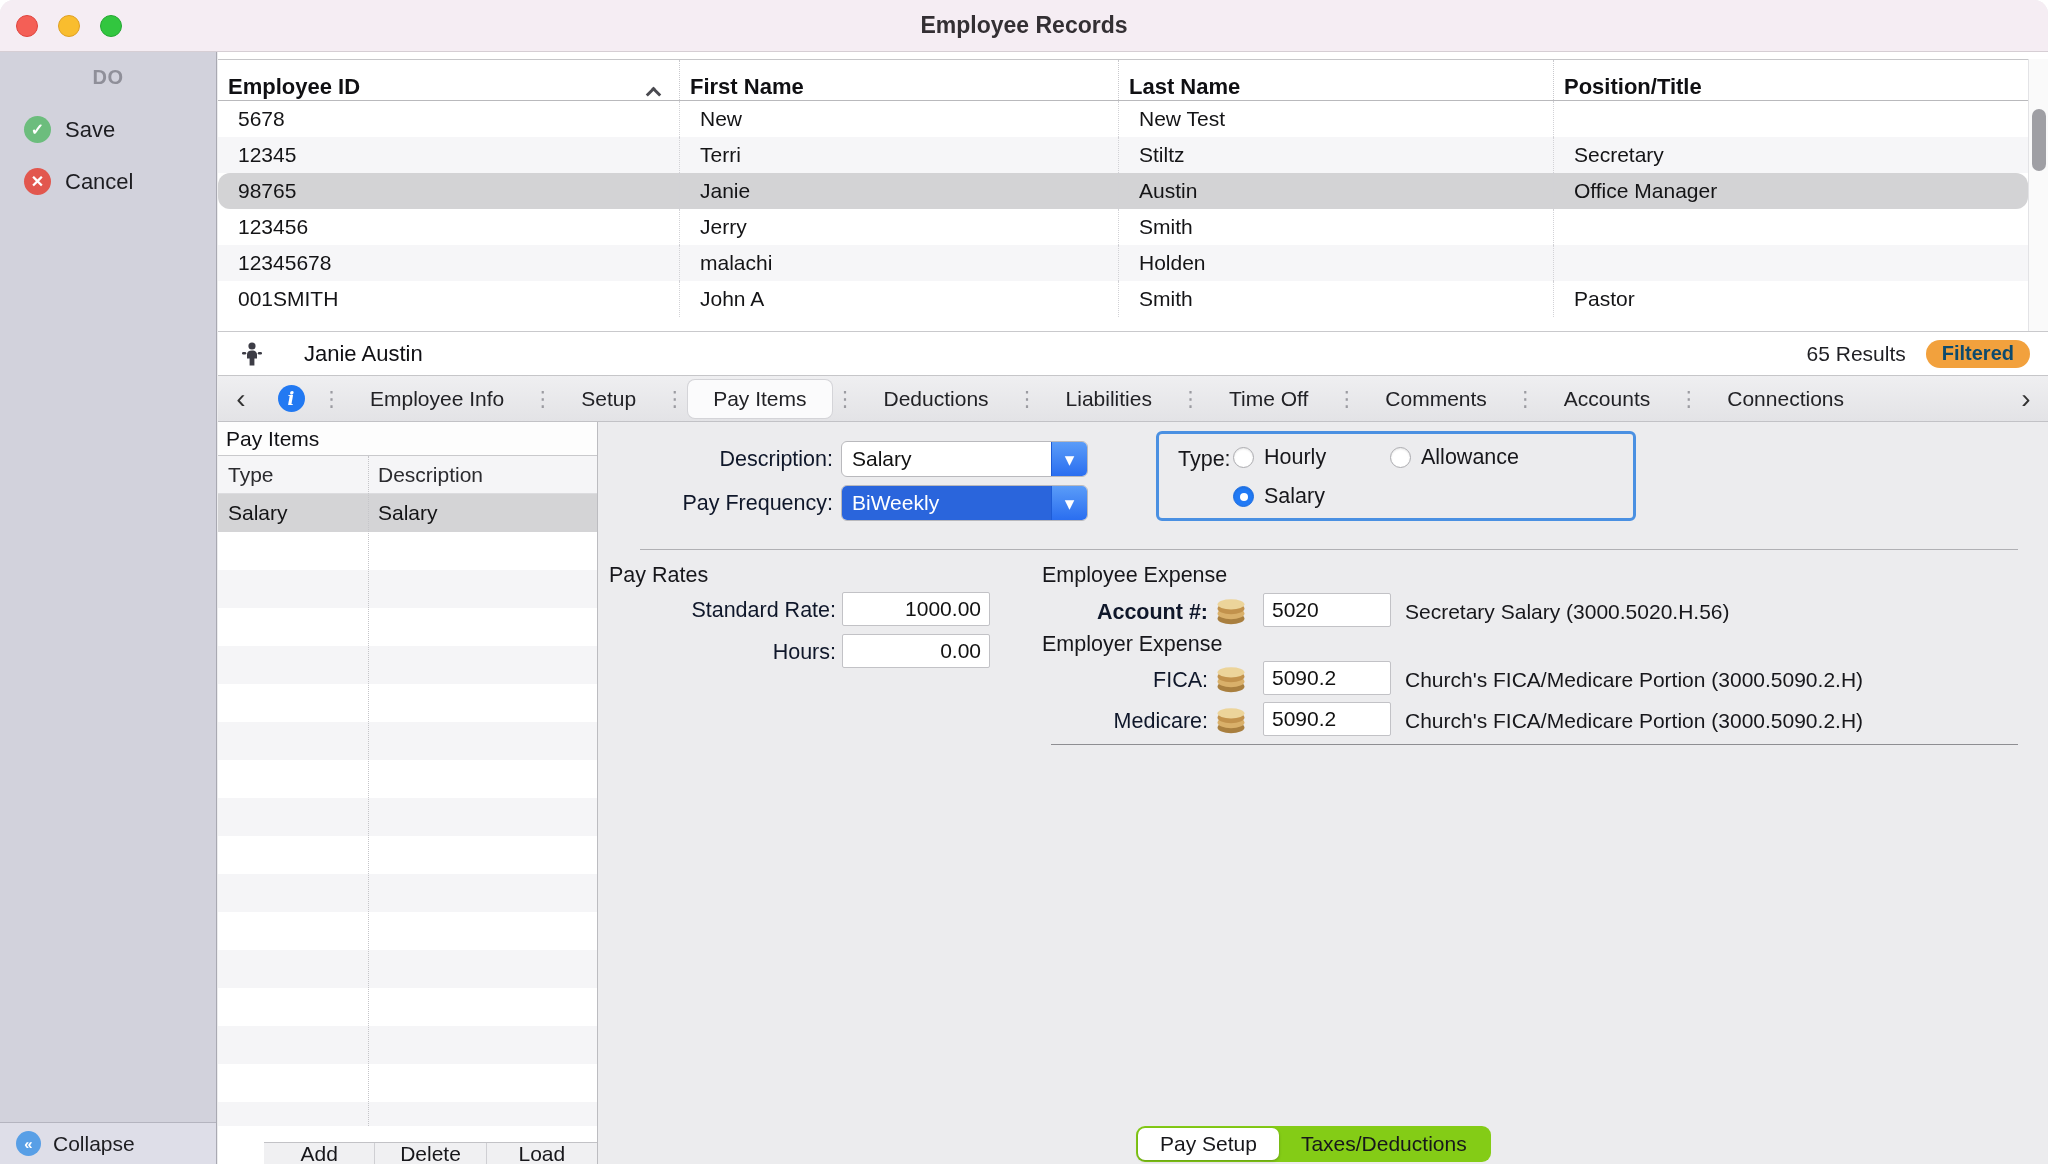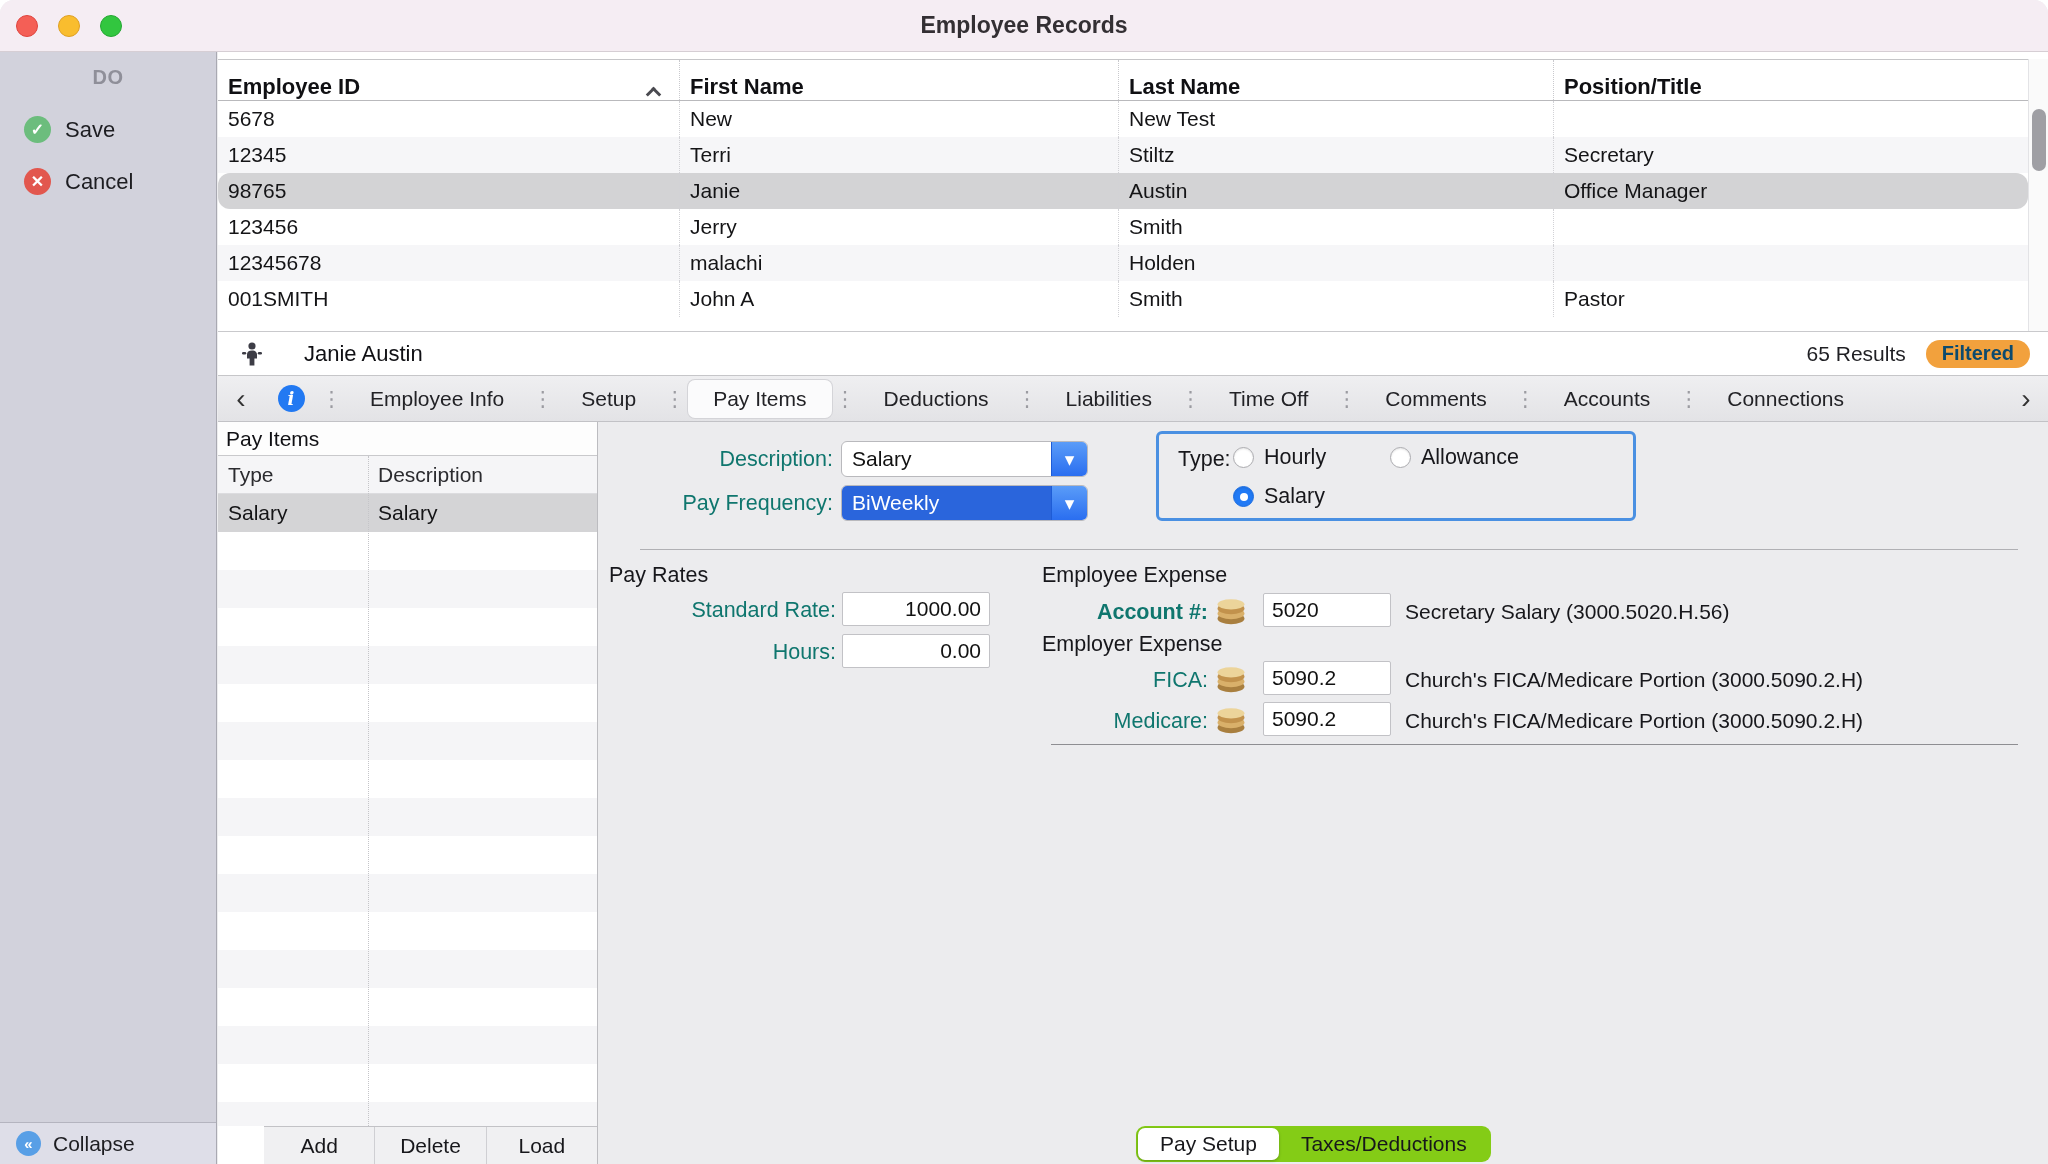--- a/index.html
+++ b/index.html
@@ -41,21 +41,21 @@
                display:grid; grid-template-columns:461px 439px 435px 475px; align-items:stretch;
                font-weight:bold; font-size:22px; color:#101013; background:#fff; }
   .et-hcell { display:flex; align-items:flex-end; padding-left:10px; }
   .et-hcell + .et-hcell { border-left:1px dotted #c9c9cd; }
   .sort-caret { width:11px; height:11px; border-left:3px solid #4a4a50; border-top:3px solid #4a4a50; transform:rotate(45deg);
                 margin-left:auto; margin-right:20px; margin-top:6px; }
   .et-rows { position:absolute; top:49px; left:0; width:1810px; }
   .et-row { display:grid; grid-template-columns:461px 439px 435px 475px; height:36px; align-items:stretch; font-size:21px; color:#141416; background:#fff; }
   .et-row.alt { background:#f6f6f8; }
   .et-row.selected { background:#d3d3d5;border-radius:12px; }
-  .et-cell { display:flex; align-items:center; padding-left:10px; overflow:hidden; white-space:nowrap; }
+  .et-cell { display:flex; align-items:center; padding-left:20px; overflow:hidden; white-space:nowrap; }
   .et-cell + .et-cell { border-left:1px dotted #d2d2d6; }
   .et-scrollbar { position:absolute; top:7px; right:0; width:20px; bottom:0; background:#fafafa; border-left:1px solid #e3e3e6; }
   .et-thumb { position:absolute; top:50px; left:3px; width:14px; height:62px; border-radius:7px; background:#9f9fa4; }
 
   
   .record-bar { position:absolute; left:0; top:280px; width:1830px; height:44px; background:#fff; border-bottom:1px solid #c6c6c9;
                 display:flex; align-items:center; padding-left:22px;gap:28px; }
   .record-name { font-size:22px; color:#101014; margin-left:12px; }
   .record-right { margin-left:auto; display:flex; align-items:center; }
   .results-text { font-size:21px; color:#1f1f23; }
@@ -78,27 +78,27 @@
   .pay-items-panel { position:absolute; left:0; top:370px; width:380px; bottom:0; background:#fff; border-right:1px solid #bcbcc0; }
   .pip-title { height:34px; line-height:34px; padding-left:8px; font-size:21px; color:#101014; background:#fdfdfd; border-bottom:1px solid #c9c9cc; }
   .pip-colheader { height:38px; display:flex; align-items:center; font-size:21px; color:#2b2b2f; background:#f5f5f7; border-bottom:1px solid #dcdcdf; }
   .pip-col-type { width:150px; padding-left:10px; }
   .pip-col-desc { padding-left:10px; }
   .pip-row { height:38px; display:flex; align-items:center; font-size:21px; color:#141416; }
   .pip-row.selected { background:#d4d4d6; }
   .pip-stripes { position:absolute; top:110px; left:0; right:0; bottom:38px;
                  background:repeating-linear-gradient(to bottom, #ffffff 0 38px, #f5f5f7 38px 76px); }
   .pip-vsep { position:absolute; left:150px; top:34px; bottom:38px; border-left:1px dotted #c5c5c9; }
-  .pip-footer { position:absolute; bottom:0; left:0; right:0; height:38px; display:flex; border-top:1px solid #c2c2c6; background:#f0f0f2;margin-left:46px; }
+  .pip-footer { position:absolute; bottom:0; left:0; right:0; height:22px; display:flex; border-top:1px solid #c2c2c6; background:#f0f0f2;margin-left:46px; }
   .pip-btn { flex:1; display:flex; align-items:center; justify-content:center; font-size:21px; color:#17171b; border-right:1px solid #cfcfd3; }
   .pip-btn:last-child { border-right:none; }
 
   
   .detail-pane { position:absolute; left:381px; top:370px; right:0; bottom:0; background:#ececee; }
-  .field-label { position:absolute; font-size:21.5px; color:#0f766e; white-space:nowrap; text-align:right; }
+  .field-label { position:absolute; font-size:21.5px; color:#0f172a; white-space:nowrap; text-align:right; }
   .section-label { position:absolute; font-size:21.5px; color:#17171b; white-space:nowrap; }
   .desc-text { position:absolute; font-size:21px; color:#17171b; white-space:nowrap; }
 
   .combo { position:absolute; width:247px; height:36px; display:flex; border:1px solid #b9b9bd; border-radius:6px; background:#fff; overflow:hidden; }
   .combo-value { flex:1; display:flex; align-items:center; padding-left:10px; font-size:21px; color:#111; }
   .combo.open .combo-value { background:#2a65dc; color:#fff; }
   .combo-btn { width:36px; background:linear-gradient(#5a9cf8,#2a6ef0); display:flex; align-items:center; justify-content:center;
                color:#fff; font-size:19px; border-left:1px solid #1e5cd6; }
 
   .type-group { position:absolute; left:557px; top:9px; width:480px; height:90px; border:3px solid #4a90e2; border-radius:6px; }

